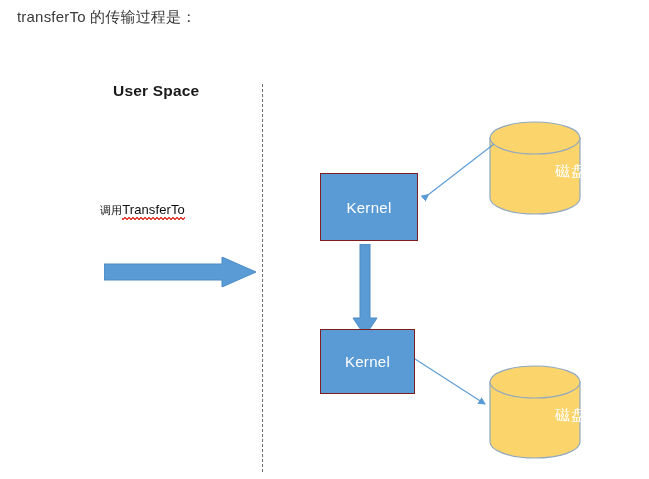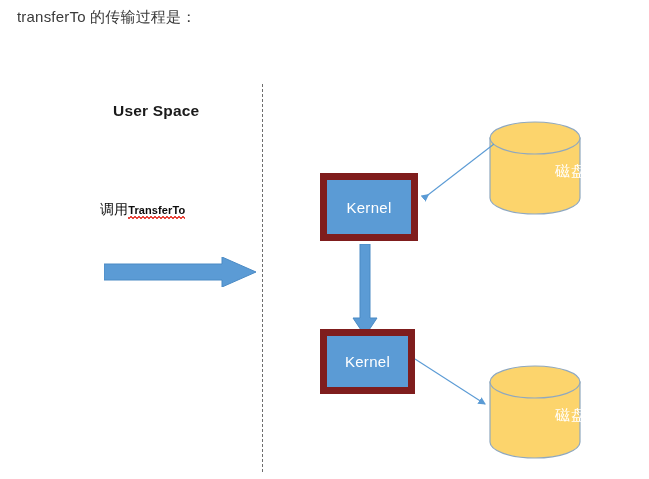--- a/index.html
+++ b/index.html
@@ -31,21 +31,21 @@
 
   
   .space-label {
     position: absolute;
     font-size: 15.5px;
     color: #1a1a1a;
     font-weight: 600;
     white-space: nowrap;
     letter-spacing: 0.2px;
   }
-  #user-space-label  { left: 113px; top: 102px; }
+  #user-space-label  { left: 113px; top: 82px; }
   #kernel-space-label{ left: 340px; top: 96px; }
 
   
   .divider {
     position: absolute;
     left: 262px;
     top: 84px;
     width: 0;
     height: 388px;
     border-left: 1.4px dashed #6d6d6d;
@@ -54,25 +54,25 @@
   
   .call-label {
     position: absolute;
     left: 100px;
     top: 200px;
     font-size: 16px;
     color: #0d0d0d;
     white-space: nowrap;
     letter-spacing: 0.1px;
   }
-  .call-label .cjk { font-size: 14px; }
+  .call-label .cjk { font-size: 11px; }
   .call-label .latin {
     position: relative;
-    font-weight: 700;
-    font-size: 11px;
+    font-weight: 400;
+    font-size: 13px;
   }
   .call-label .latin::after {
     content: "";
     position: absolute;
     left: 0;
     right: 0;
     bottom: -3px;
     height: 3px;
     background-image:
       radial-gradient(circle at 1px 2.4px, #e8453c 1.05px, transparent 1.2px),
@@ -96,21 +96,21 @@
     left: 352px;
     top: 244px;
     width: 26px;
     height: 92px;
   }
 
   
   .kernel-box {
     position: absolute;
     background: #5b9bd5;
-    border: 7px solid #7f1d1d;
+    border: 1px solid #7f1d1d;
     box-sizing: border-box;
     display: flex;
     align-items: center;
     justify-content: center;
     color: #ffffff;
     font-size: 15px;
     letter-spacing: 0.3px;
   }
   #kernel-box-top {
     left: 320px; top: 173px;

